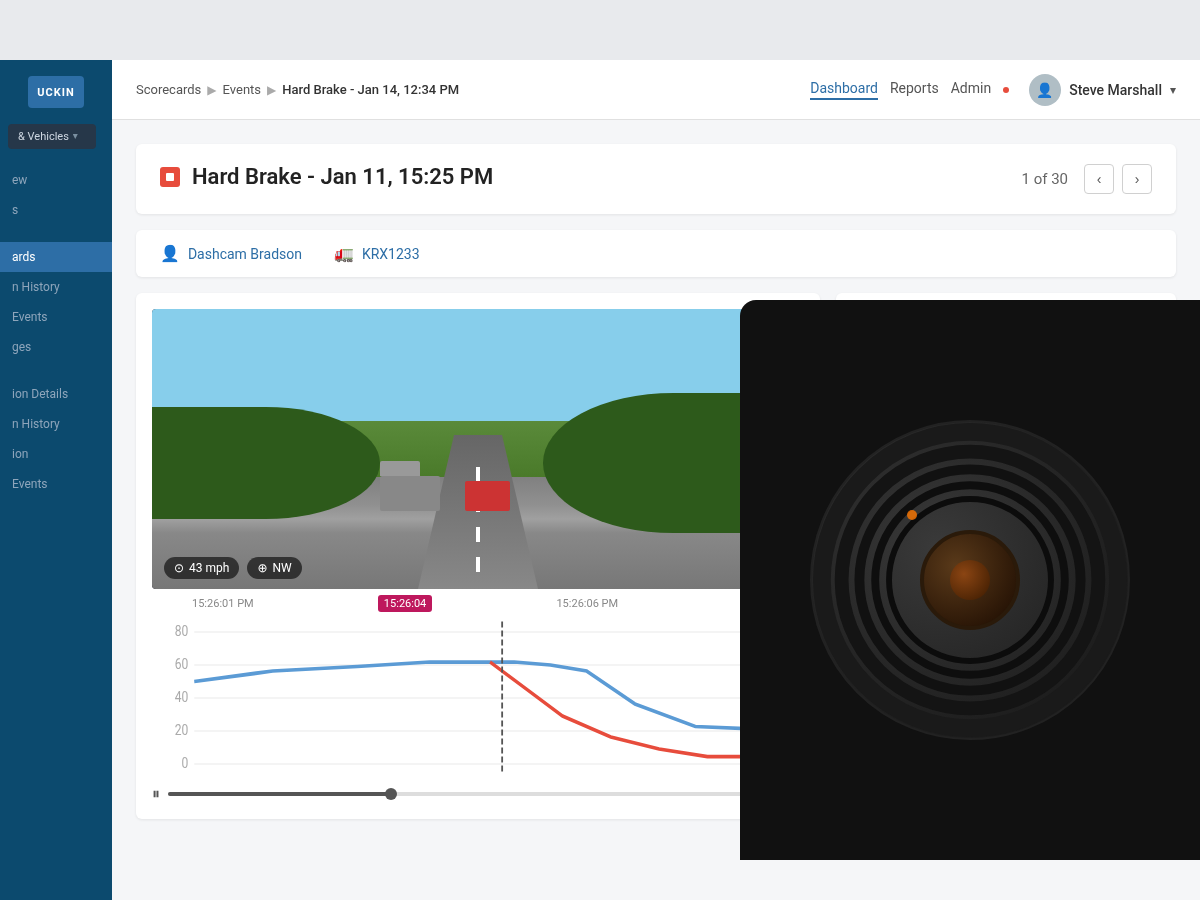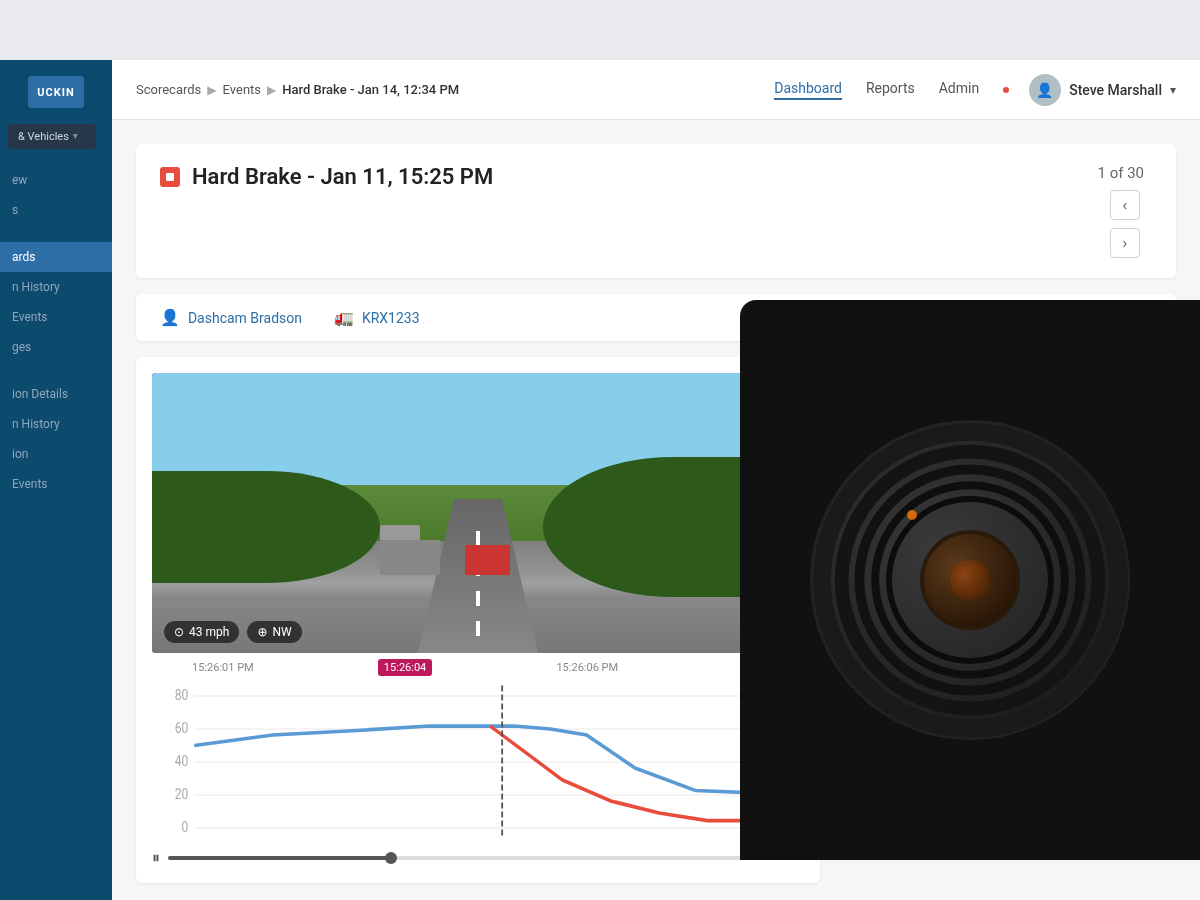--- a/index.html
+++ b/index.html
@@ -23,39 +23,39 @@
 
     
     .main-content { flex: 1; display: flex; flex-direction: column; overflow: hidden; }
 
     
     .nav-bar { height: 60px; background: white; border-bottom: 1px solid #e0e0e0; display: flex; padding: 0 24px; gap: 20px; }
     .breadcrumb { display: flex; align-items: center; gap: 6px; color: #555; font-size: 13px; flex: 1; }
     .breadcrumb a { color: #555; text-decoration: none; cursor: pointer; }
     .breadcrumb .sep { color: #aaa; font-size: 12px; }
     .breadcrumb .current { color: #333; font-weight: 500; }
-    .nav-links { display: flex; align-items: center; gap: 24px; }
+    .nav-links { display: flex; align-items: center; gap: 12px; }
     .nav-link { color: #555; font-size: 14px; cursor: pointer; text-decoration: none; padding-bottom: 4px; }
     .nav-link.active { color: #2d6ea6; border-bottom: 2px solid #2d6ea6; padding-bottom: 2px; }
     .nav-dot { width: 6px; height: 6px; background: #e74c3c; border-radius: 50%; }
     .user-area { display: flex; align-items: center; gap: 8px; cursor: pointer; }
     .user-avatar { width: 32px; height: 32px; border-radius: 50%; background: #b0bec5; display: flex; align-items: center; justify-content: center; color: #555; font-size: 14px; }
     .user-name { font-size: 14px; color: #333; font-weight: 500; }
     .user-chevron { color: #555; font-size: 12px; }
 
     
     .page-content { padding: 24px; flex: 1; overflow-y: auto; background: #f5f6f8; }
 
     
     .event-header { background: white; border-radius: 6px; padding: 20px 24px; margin-bottom: 16px; display: flex; align-items: flex-start; justify-content: space-between; box-shadow: 0 1px 3px rgba(0,0,0,0.08); }
     .event-title-area { display: flex; align-items: center; gap: 12px; }
     .event-icon { width: 20px; height: 20px; background: #e74c3c; border-radius: 3px; display: flex; align-items: center; justify-content: center; }
     .event-icon::after { content: ''; display: block; width: 8px; height: 8px; background: white; border-radius: 1px; }
     .event-title { font-size: 22px; font-weight: 600; color: #222; }
-    .event-nav { display: flex; align-items: center; gap: 8px; flex-direction: column; }
+    .event-nav { display: flex; align-items: center; gap: 8px; }
     .event-count { font-size: 15px; color: #666; margin-right: 8px; }
     .nav-btn { width: 30px; height: 30px; border: 1px solid #d0d0d0; border-radius: 4px; background: white; cursor: pointer; display: flex; align-items: center; justify-content: center; color: #555; font-size: 14px; }
 
     
     .event-meta { background: white; border-radius: 6px; padding: 14px 24px; margin-bottom: 16px; display: flex; gap: 32px; box-shadow: 0 1px 3px rgba(0,0,0,0.08); }
     .meta-item { display: flex; align-items: center; gap: 8px; color: #2d6ea6; font-size: 14px; cursor: pointer; }
     .meta-icon { color: #7a8fa0; font-size: 16px; }
 
     
     .two-col { display: flex; gap: 16px; }

